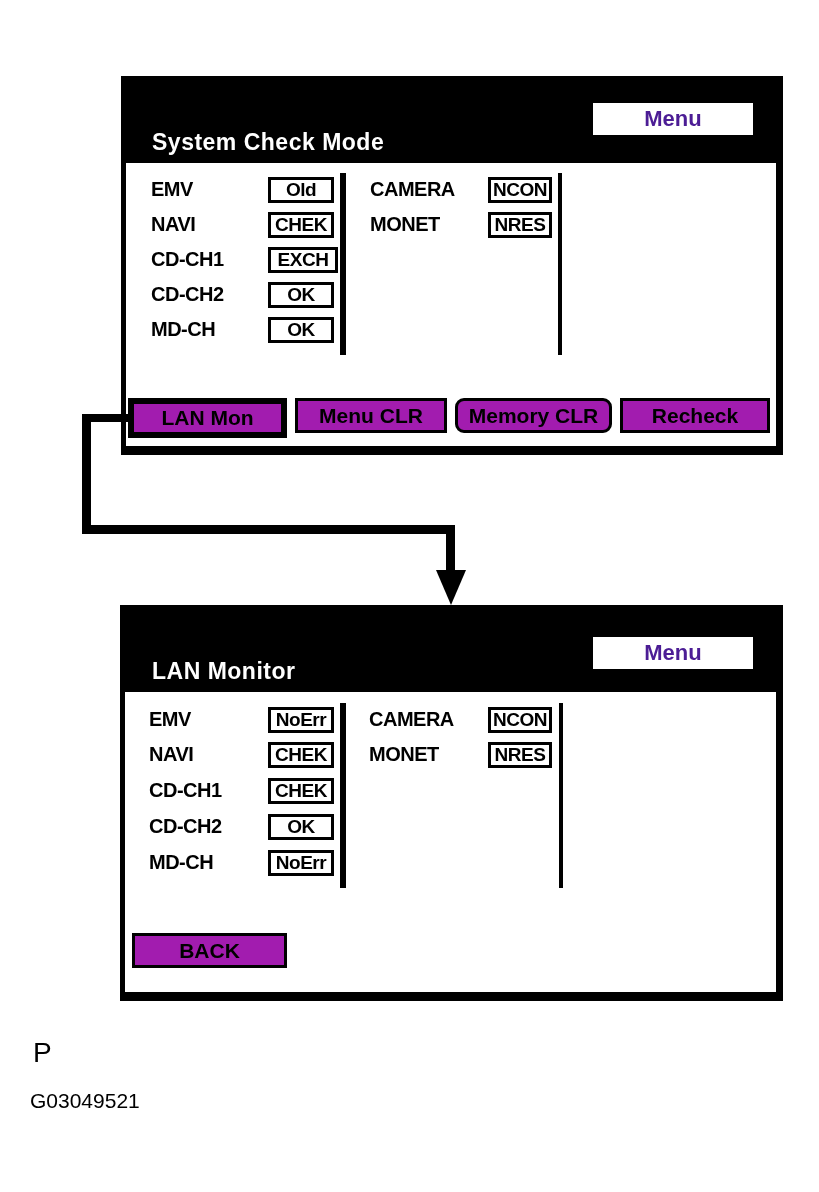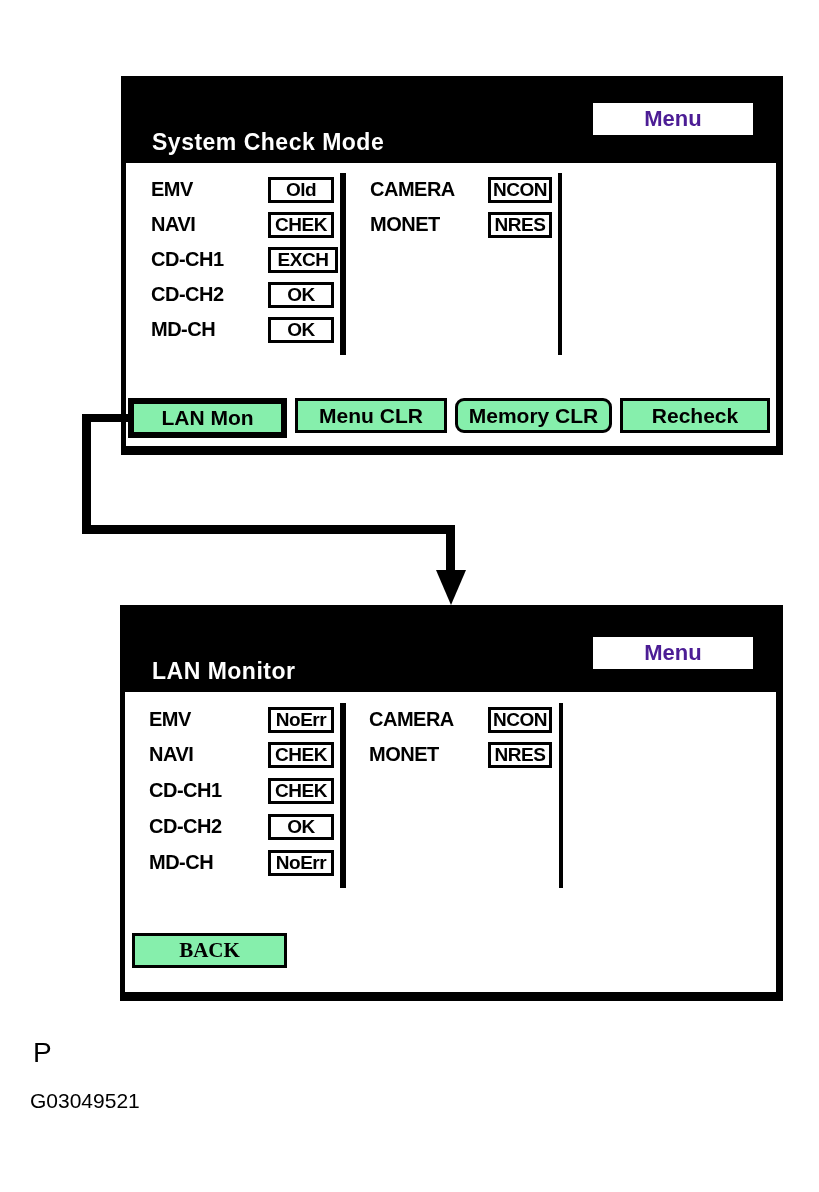--- a/index.html
+++ b/index.html
@@ -27,21 +27,21 @@
   .row-label{
     position:absolute;font-size:20px;font-weight:bold;letter-spacing:-0.5px;white-space:nowrap;margin-left:16px;
   }
   .status-box{
     position:absolute;box-sizing:border-box;border:3px solid #000;background:#fff;
     font-size:19px;font-weight:bold;display:flex;align-items:center;justify-content:center;
     letter-spacing:-0.5px;
   }
   .divider{position:absolute;background:#000;}
   .fn-btn{
-    position:absolute;box-sizing:border-box;border:3px solid #000;background:#86efac;
+    position:absolute;box-sizing:border-box;border:3px solid #000;background:#a21caf;
     font-size:21px;font-weight:bold;display:flex;align-items:center;justify-content:center;
     cursor:pointer;white-space:nowrap;
   }
   .fn-btn.selected{border-width:6px;}
   .arrow-seg{position:absolute;background:#000;}
   .arrow-head{
     position:absolute;width:0;height:0;
     border-left:15px solid transparent;border-right:15px solid transparent;
     border-top:35px solid #000;
   }
@@ -115,18 +115,18 @@
     <div class="divider" style="left:215px;top:93px;width:6px;height:185px;"></div>
 
     <div class="row-label" style="left:228px;top:98px;">CAMERA</div>
     <div class="row-label" style="left:228px;top:133px;">MONET</div>
 
     <div class="status-box" style="left:363px;top:97px;width:64px;height:26px;">NCON</div>
     <div class="status-box" style="left:363px;top:132px;width:64px;height:26px;">NRES</div>
 
     <div class="divider" style="left:434px;top:93px;width:4px;height:185px;"></div>
 
-    <div class="fn-btn" style="left:7px;top:323px;width:155px;height:35px;font-family:Liberation Serif, serif;">BACK</div>
+    <div class="fn-btn" style="left:7px;top:323px;width:155px;height:35px;">BACK</div>
   </div>
 </div>
 
 <div class="footer-p">P</div>
 <div class="footer-code">G03049521</div>
 
 </body></html>

